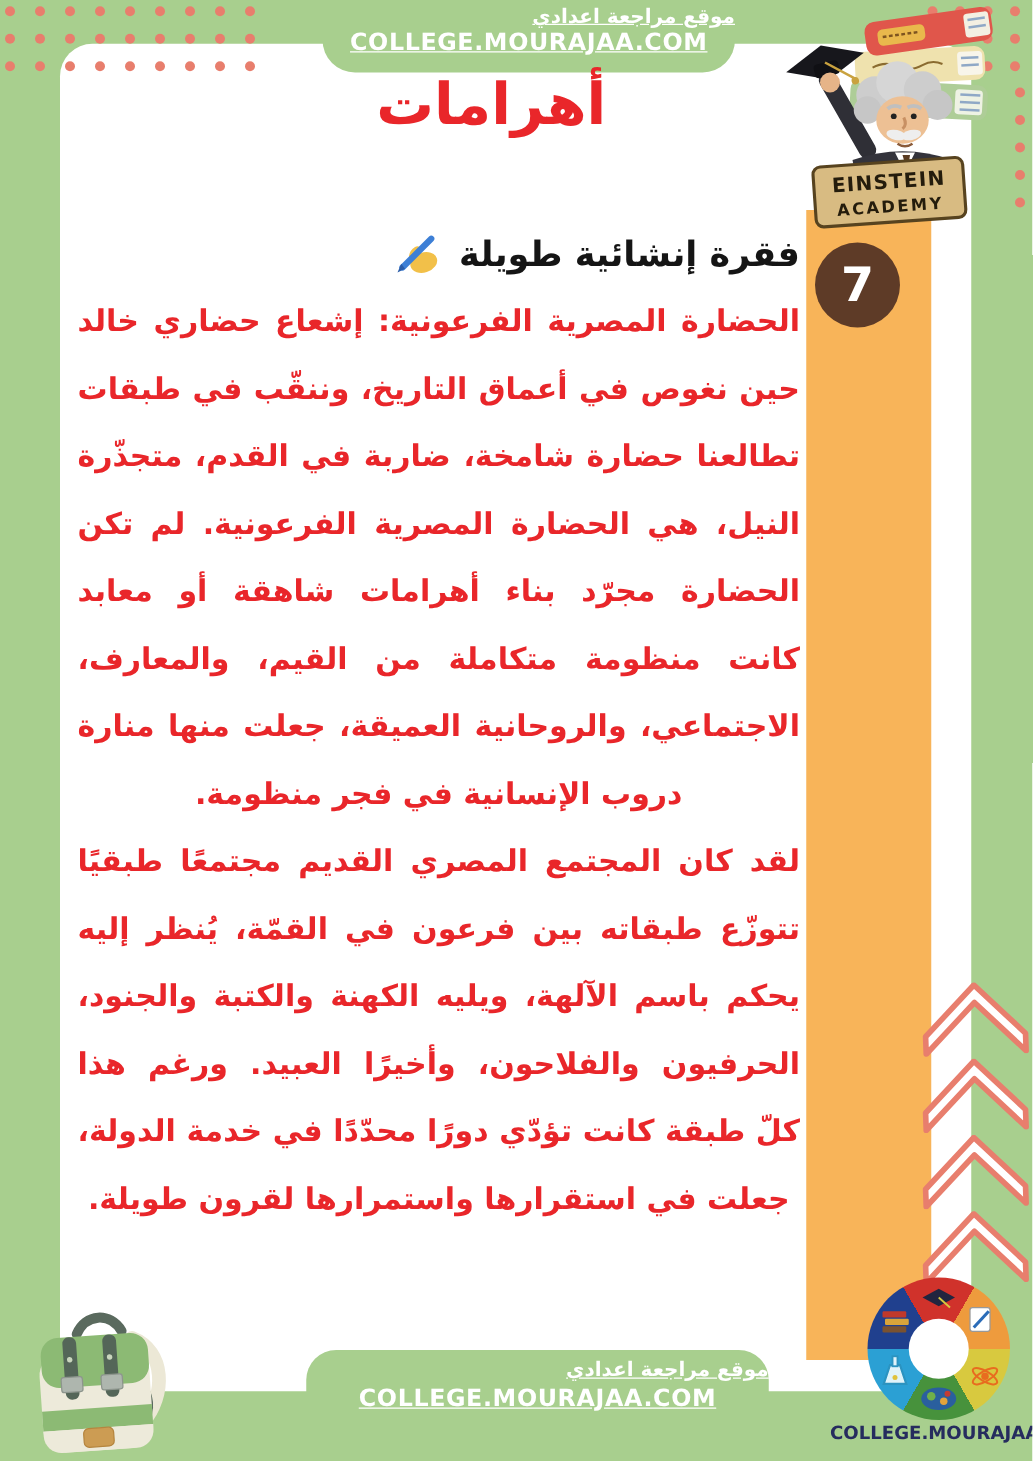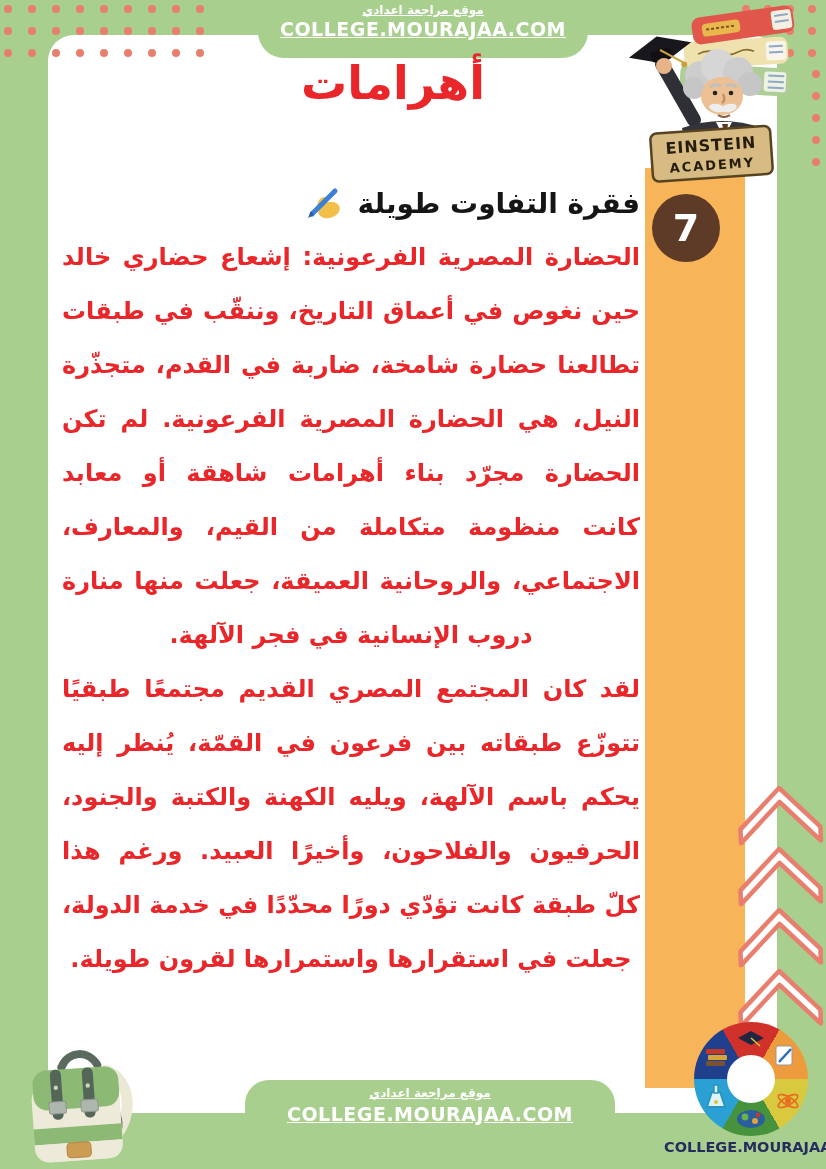--- a/index.html
+++ b/index.html
@@ -15,21 +15,21 @@
   body{font-family:"DejaVu Sans",sans-serif;}
   .page{position:relative;width:826px;height:1169px;background:var(--green);overflow:hidden;}
 
   .card{position:absolute;left:48px;top:35px;width:729px;height:1078px;background:#ffffff;border-radius:26px;}
 
   .orange-strip{position:absolute;left:645px;top:168px;width:100px;height:920px;background:var(--orange);}
 
   
   .header-bump{position:absolute;left:258px;top:0;width:330px;height:58px;background:var(--green);border-radius:0 0 26px 26px;}
   .header-text{position:absolute;left:258px;top:3px;width:330px;text-align:center;color:#fff;line-height:1.25;}
-  .site-ar{display:block;font-size:12px;font-weight:bold;text-decoration:underline;cursor:pointer;}
+  .site-ar{display:block;font-size:16px;font-weight:bold;text-decoration:underline;cursor:pointer;text-align:right;}
   .site-url{display:block;font-size:19px;font-weight:bold;text-decoration:underline;letter-spacing:.5px;cursor:pointer;}
   .footer-bump{position:absolute;left:245px;top:1080px;width:370px;height:40px;background:var(--green);border-radius:24px 24px 0 0;}
   .footer-text{position:absolute;left:245px;top:1086px;width:370px;text-align:center;color:#fff;line-height:1.3;}
 
   
   .dot{position:absolute;width:8px;height:8px;border-radius:50%;background:var(--salmon);}
 
   
   .page-title{position:absolute;left:48px;top:56px;width:690px;text-align:center;font-size:46px;font-weight:bold;color:var(--red);}
   .section-heading{position:absolute;top:180px;right:186px;height:46px;direction:rtl;display:flex;align-items:center;gap:12px;font-size:28px;font-weight:bold;color:var(--ink);}
@@ -180,38 +180,38 @@
       <text class="sign-text" x="60" y="21" text-anchor="middle" font-size="16" letter-spacing="1">EINSTEIN</text>
       <text class="sign-text" x="60" y="40" text-anchor="middle" font-size="13" letter-spacing="2">ACADEMY</text>
     </g>
   </svg>
 
   <div class="badge">
     <span>7</span>
   </div>
 
   <div class="section-heading">
-    <span>فقرة التفاوت طويلة</span>
+    <span>فقرة إنشائية طويلة</span>
     <svg width="42" height="36" viewBox="0 0 42 36">
       <ellipse cx="26" cy="25" rx="11" ry="8" fill="#f2c049" transform="rotate(-18 26 25)"></ellipse>
       <ellipse cx="19" cy="18" rx="4" ry="6.5" fill="#f2c049" transform="rotate(32 19 18)"></ellipse>
       <path d="M9 29 L32 6" stroke="#3d7fd6" stroke-width="5" stroke-linecap="round"></path>
       <polygon points="5,33 11,30 8,26" fill="#2a5ca8"></polygon>
     </svg>
   </div>
 
   <div class="essay" id="essay">
       <div class="essay-line">الحضارة المصرية الفرعونية: إشعاع حضاري خالد في</div>
       <div class="essay-line">حين نغوص في أعماق التاريخ، وننقّب في طبقات الزمن،</div>
       <div class="essay-line">تطالعنا حضارة شامخة، ضاربة في القدم، متجذّرة في أرض</div>
       <div class="essay-line">النيل، هي الحضارة المصرية الفرعونية. لم تكن هذه</div>
       <div class="essay-line">الحضارة مجرّد بناء أهرامات شاهقة أو معابد مهيبة، بل</div>
       <div class="essay-line">كانت منظومة متكاملة من القيم، والمعارف، والتنظيم</div>
       <div class="essay-line">الاجتماعي، والروحانية العميقة، جعلت منها منارة أضاءت</div>
-      <div class="essay-line center">دروب الإنسانية في فجر الآلهة.</div>
+      <div class="essay-line center">دروب الإنسانية في فجر منظومة.</div>
       <div class="essay-line">لقد كان المجتمع المصري القديم مجتمعًا طبقيًا بامتياز،</div>
       <div class="essay-line">تتوزّع طبقاته بين فرعون في القمّة، يُنظر إليه كإله حيّ،</div>
       <div class="essay-line">يحكم باسم الآلهة، ويليه الكهنة والكتبة والجنود، ثم</div>
       <div class="essay-line">الحرفيون والفلاحون، وأخيرًا العبيد. ورغم هذا التفاوت، فإنّ</div>
       <div class="essay-line">كلّ طبقة كانت تؤدّي دورًا محدّدًا في خدمة الدولة، مما</div>
       <div class="essay-line center">جعلت في استقرارها واستمرارها لقرون طويلة.</div>
     </div>
 
   <div class="chevrons" id="chevrons">
       <svg width="92" height="58" viewBox="0 0 92 58">

